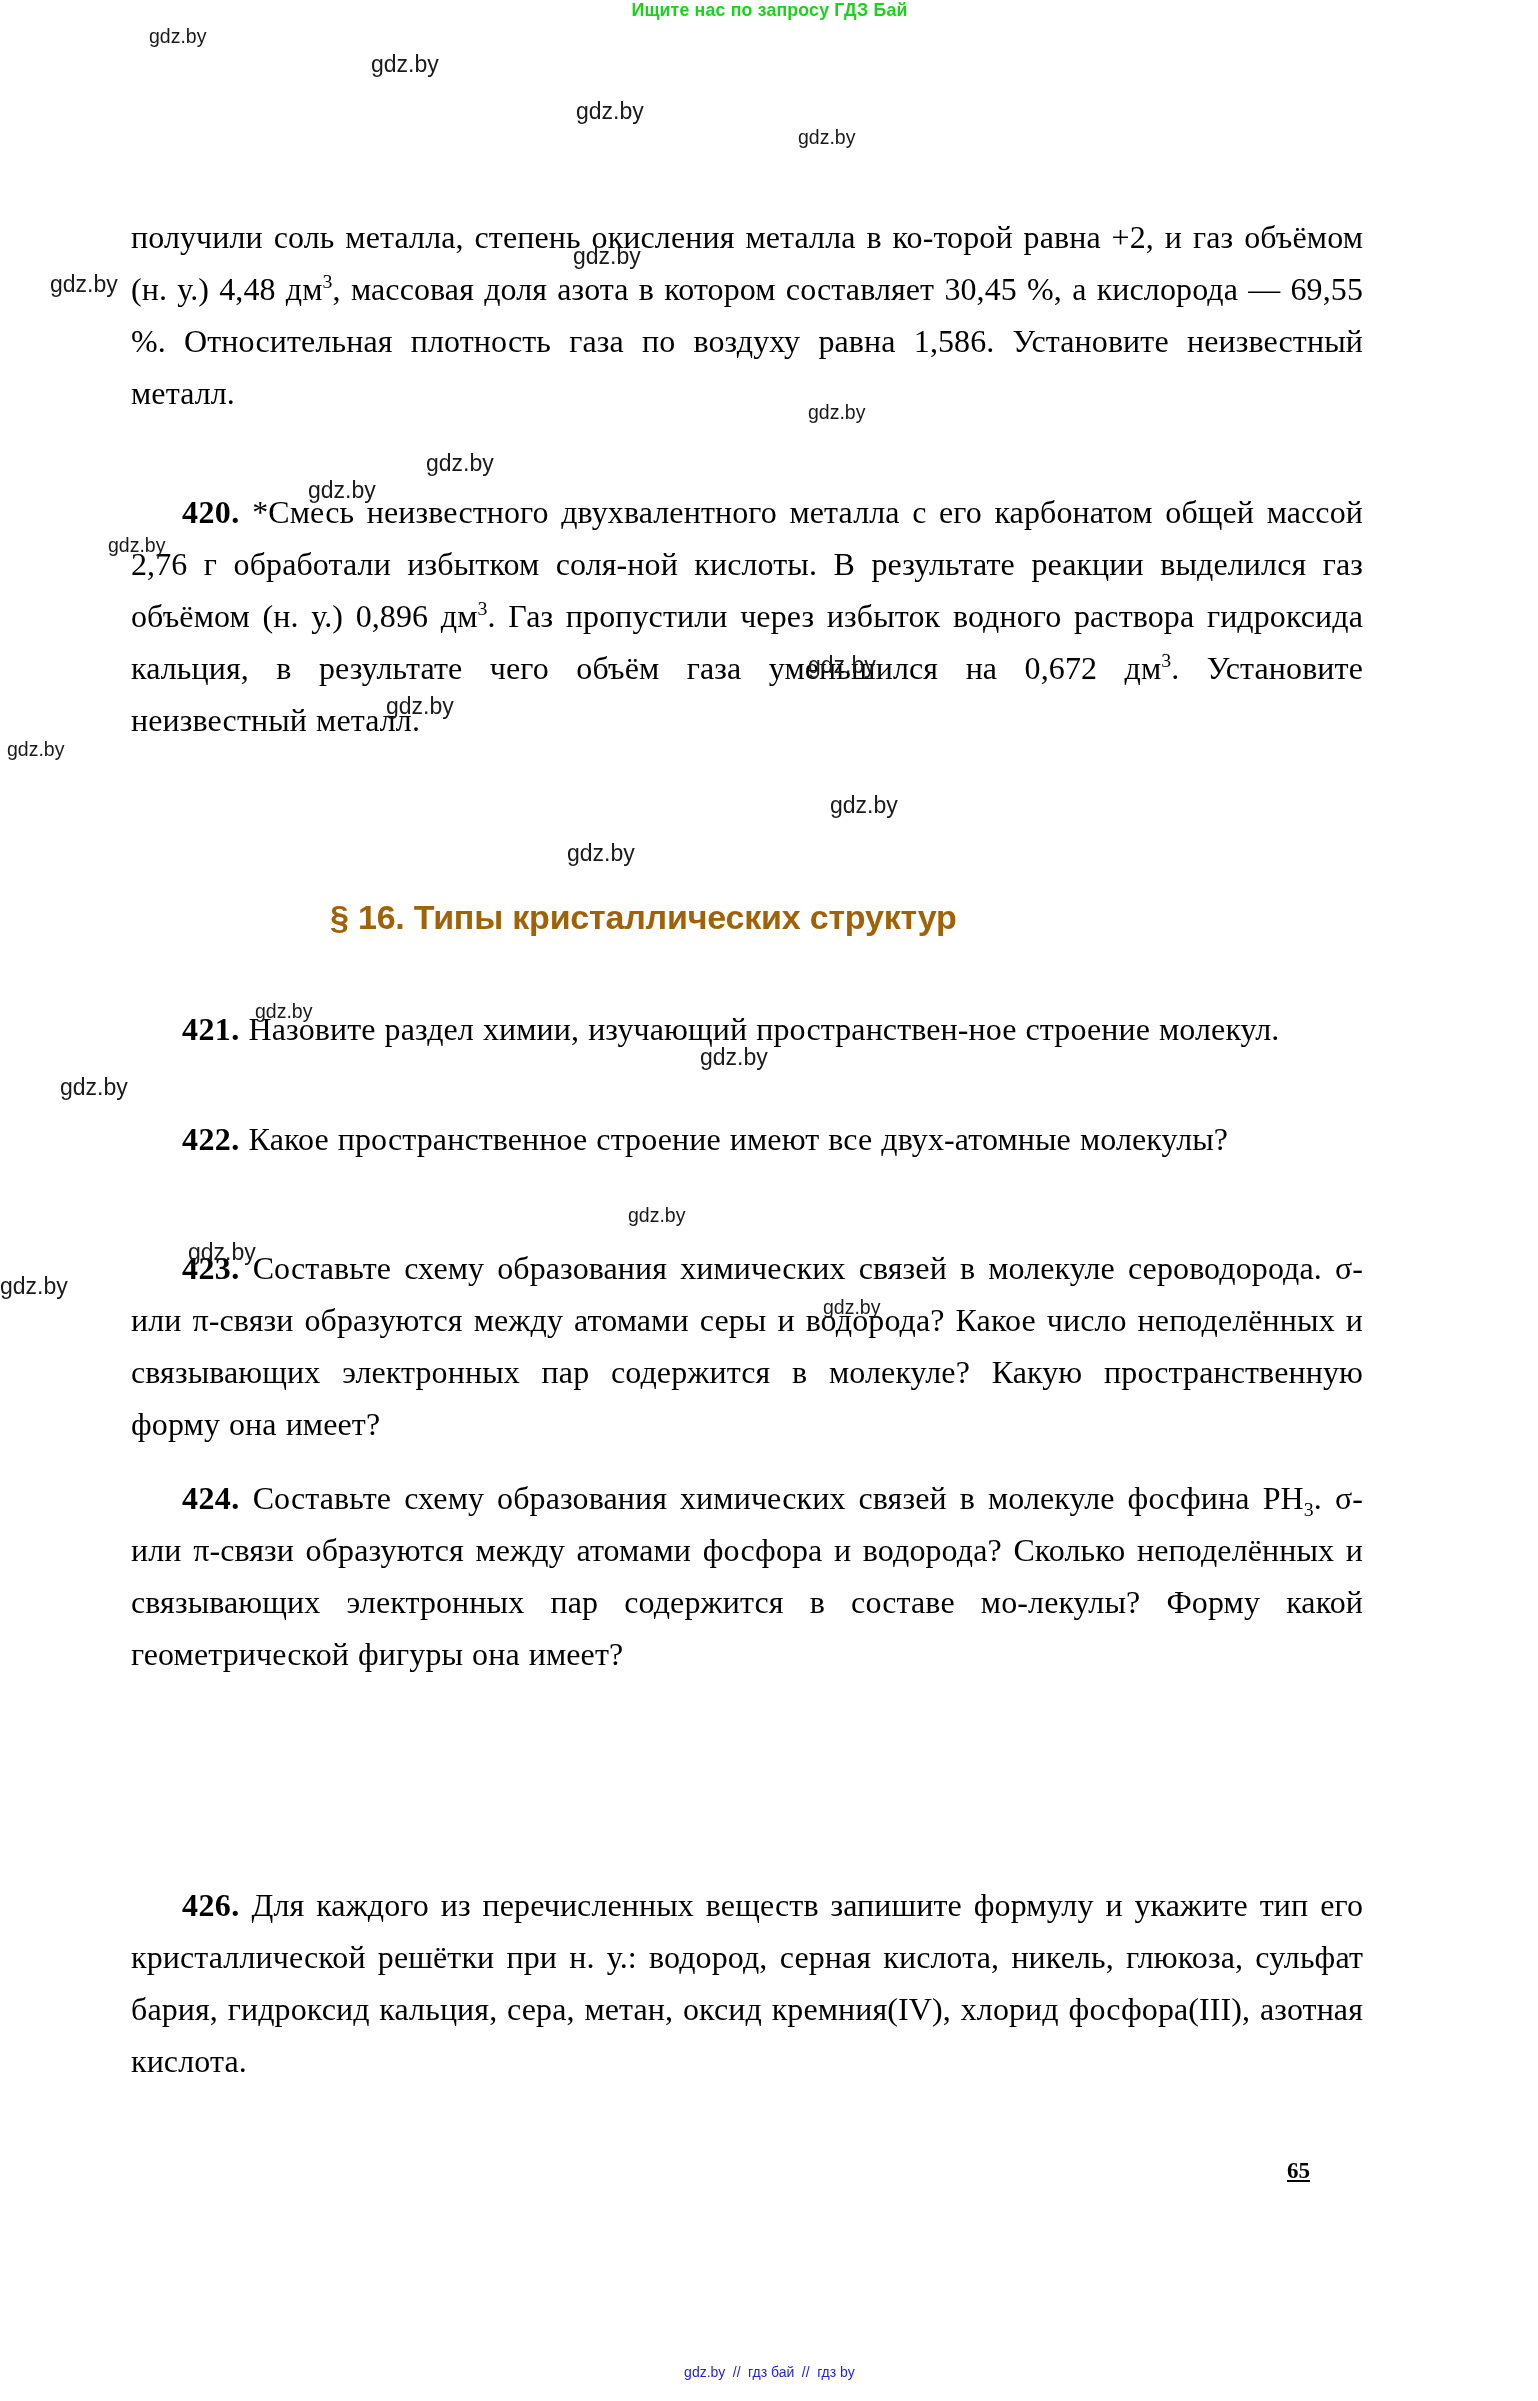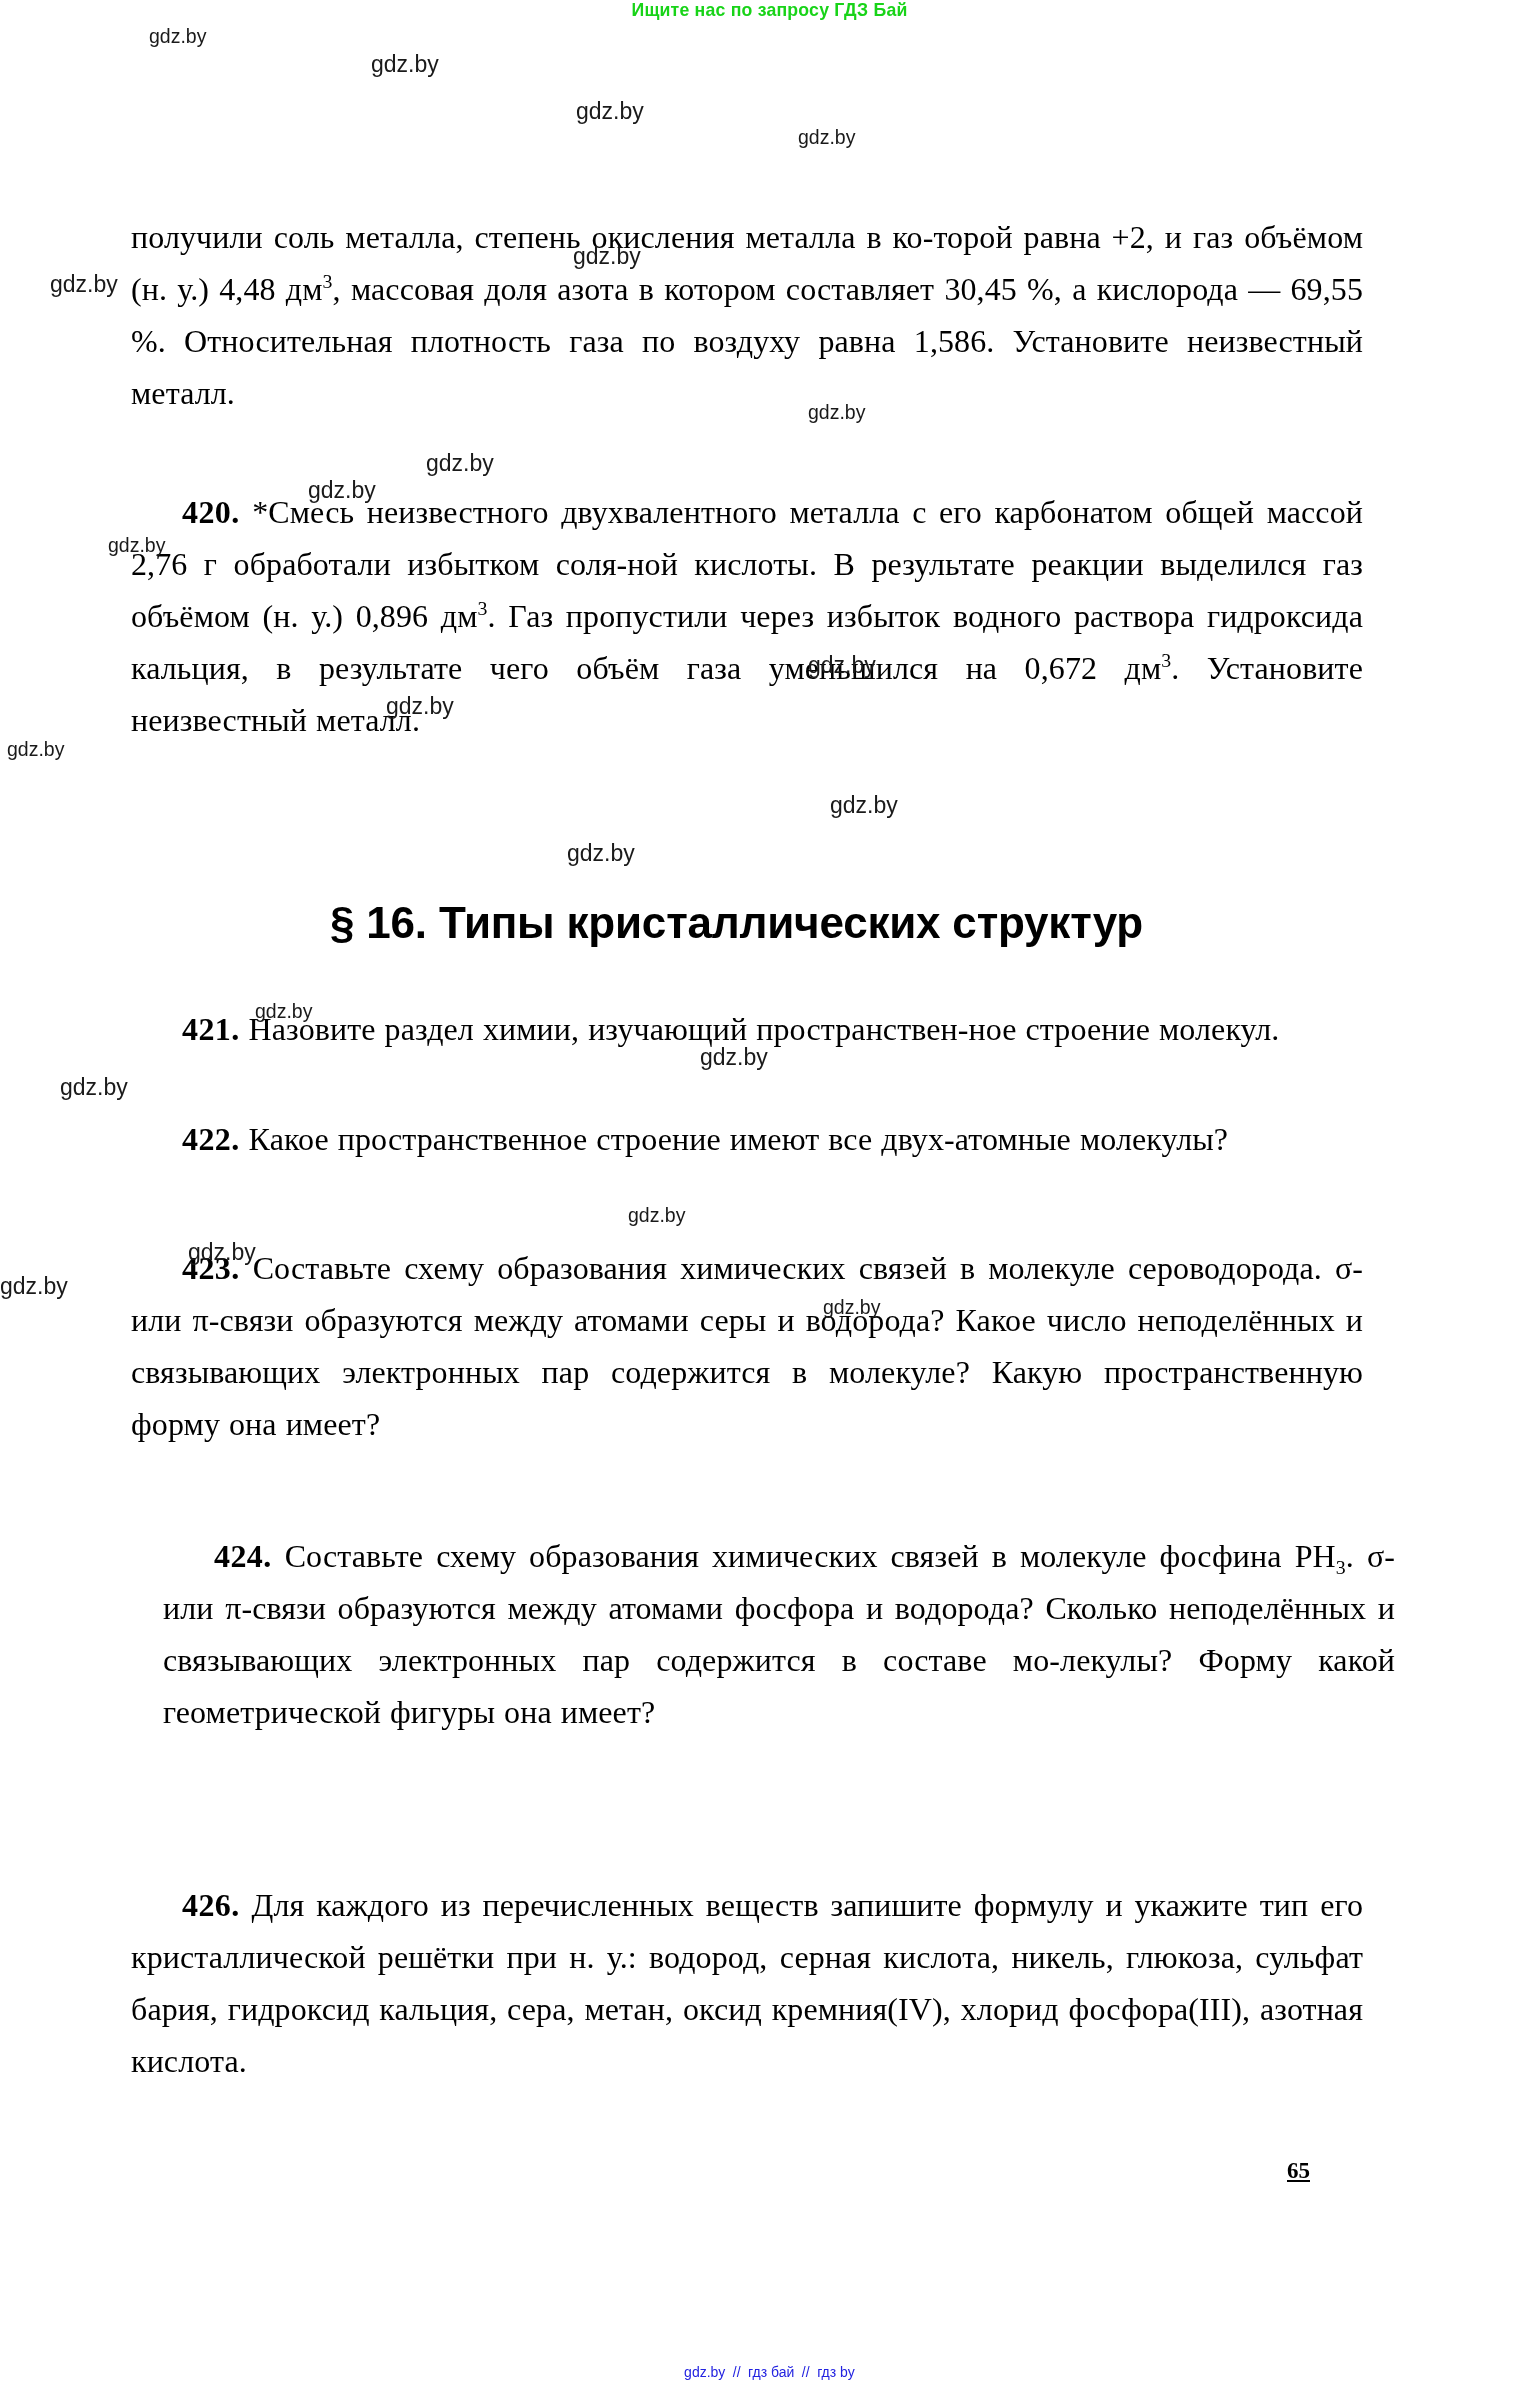--- a/index.html
+++ b/index.html
@@ -69,36 +69,36 @@
     line-height: 0;
   }
 
   
   .section-heading {
     position: absolute;
     left: 330px;
     top: 898px;
     font-family: "Liberation Sans", "DejaVu Sans", sans-serif;
     font-weight: bold;
-    font-size: 44px;
+    font-size: 34px;
     letter-spacing: -0.2px;
-    color: #000000;
+    color: #a16207;
     white-space: nowrap;
     text-align: center;
   }
 
   
   .block { position: absolute; width: 1232px; left: 131px; }
 
   #b-419   { top: 211px; }
   #b-420   { top: 486px; }
   #b-421   { top: 1003px; }
   #b-422   { top: 1113px; }
   #b-423   { top: 1228px; margin-top: 14px; }
-  #b-424   { top: 1530px; margin-left: 32px; }
+  #b-424   { top: 1472px; }
   #b-425   { top: 1769px; }
   #b-426   { top: 1879px; }
 
   
   .page-number {
     position: absolute;
     left: 1287px;
     top: 2158px;
     font-size: 23px;
     font-weight: bold;

